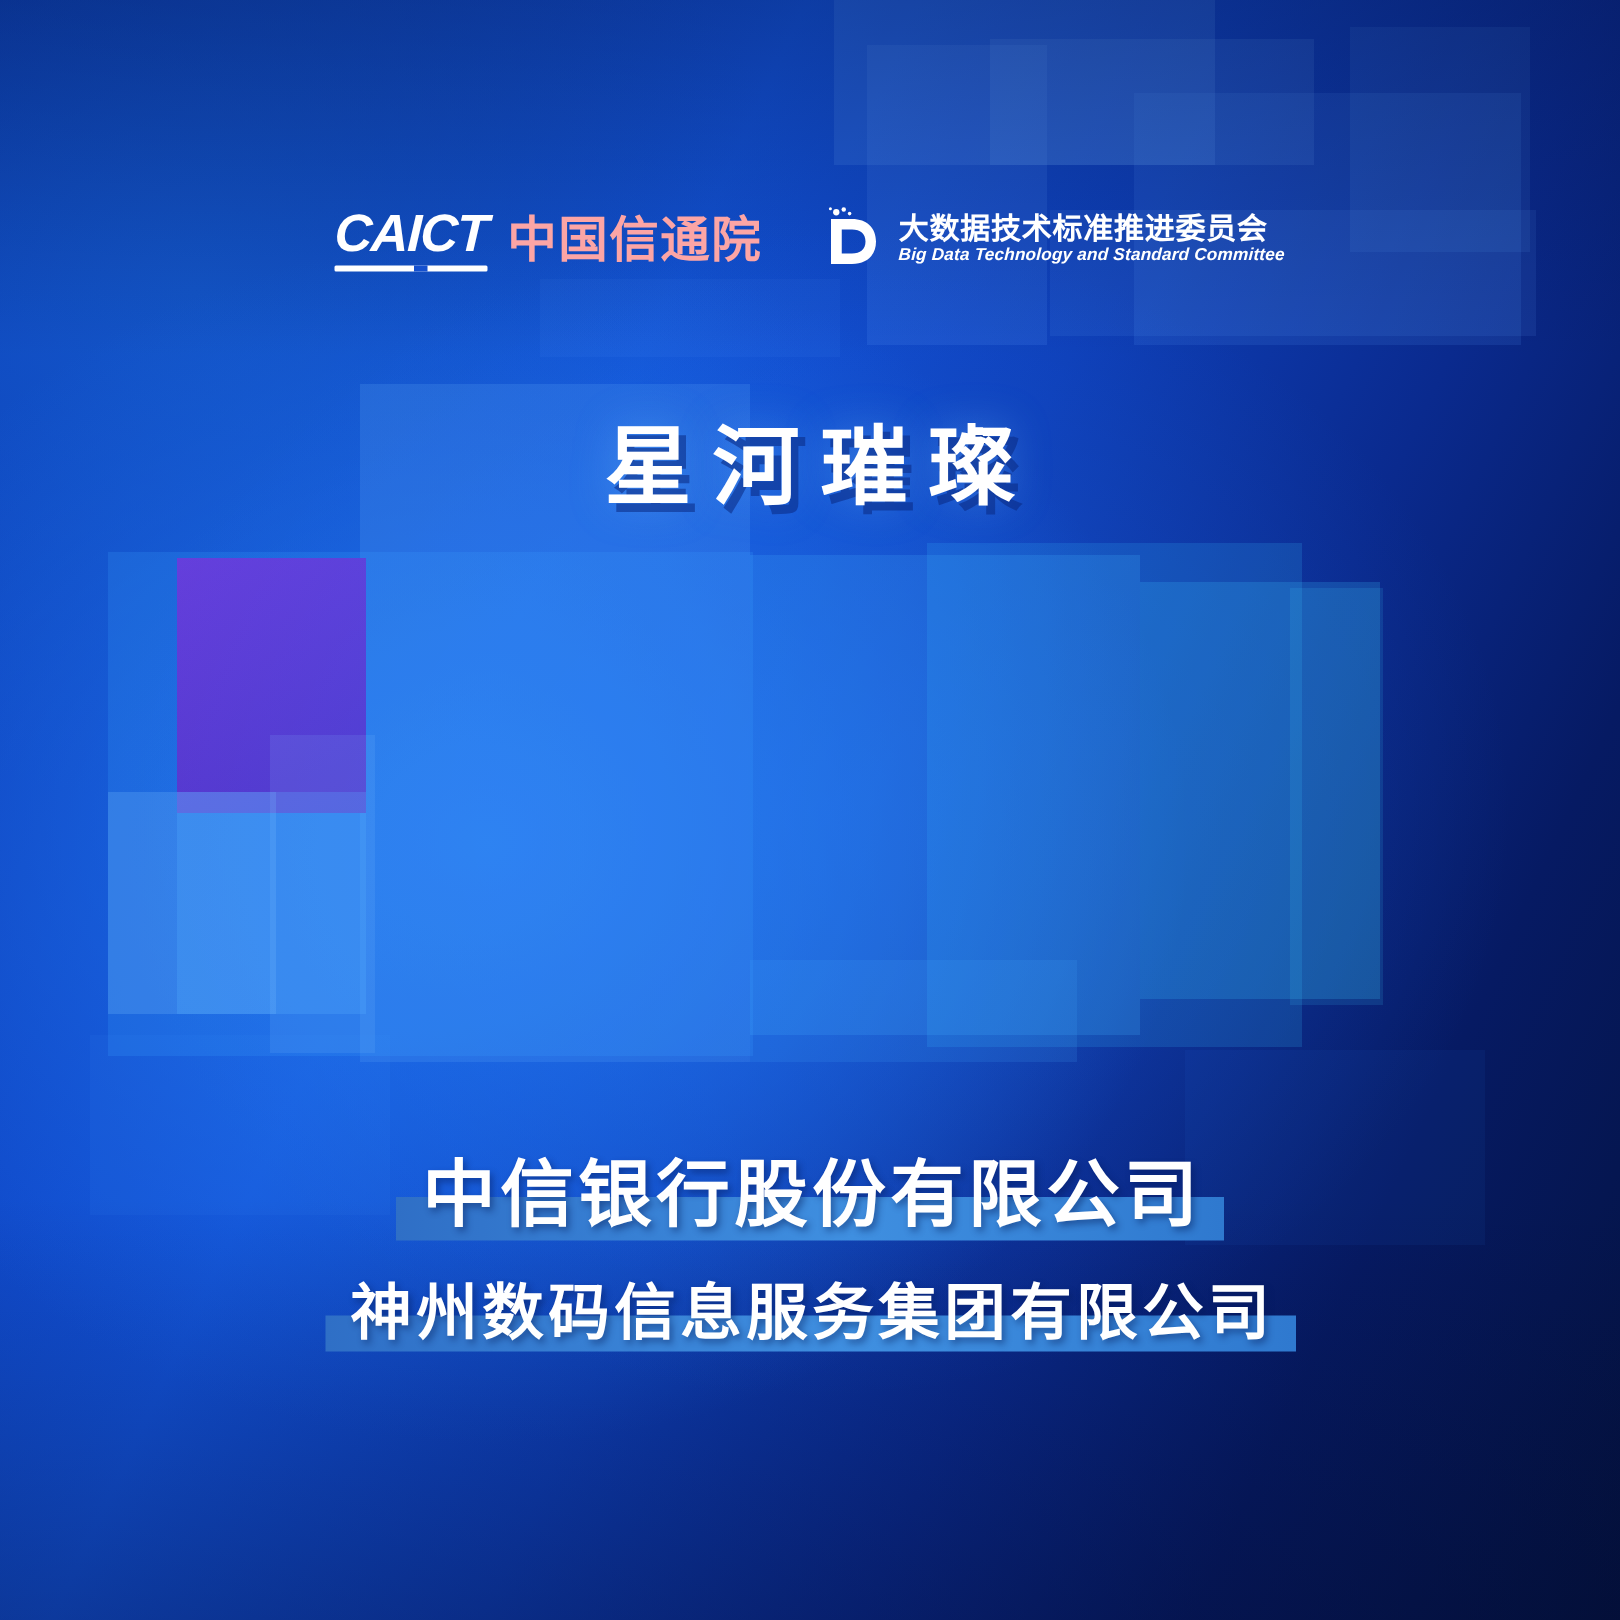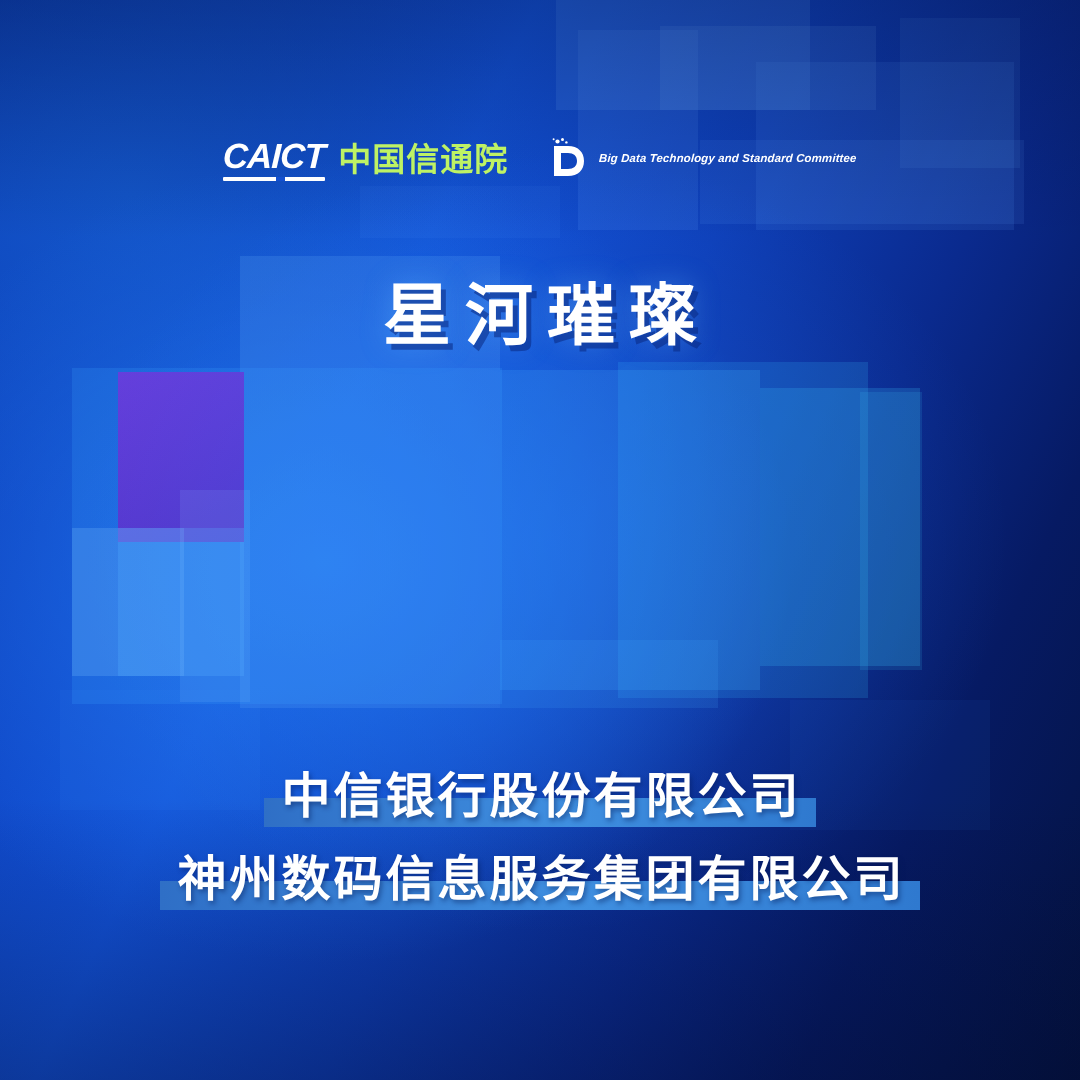--- a/index.html
+++ b/index.html
@@ -119,21 +119,21 @@
     left: 52%;
     top: 0;
     width: 9px;
     height: 4px;
     background: #1450cf;
   }
   .caict-cn {
     font-family: "DejaVu Sans", "Liberation Sans", sans-serif;
     font-weight: 700;
     font-size: 33px;
-    color: #bef264;
+    color: #fca5a5;
     letter-spacing: 1px;
     line-height: 1;
   }
 
   .bdtc-lock { display: flex; align-items: center; gap: 11px; }
   .bdtc-d { width: 44px; height: 46px; flex: 0 0 auto; }
   .bdtc-text { display: flex; flex-direction: column; gap: 3px; }
   .bdtc-cn {
     font-family: "DejaVu Sans", "Liberation Sans", sans-serif;
     font-weight: 700;
@@ -157,21 +157,21 @@
   .title-wrap {
     position: absolute;
     left: 0; right: 0; top: 282px;
     text-align: center;
     z-index: 25;
   }
 
   .t-line1 {
     font-family: "DejaVu Sans", "Liberation Sans", sans-serif;
     font-weight: 700;
-    font-size: 68px;
+    font-size: 58px;
     line-height: 1;
     color: #ffffff;
     letter-spacing: 14px;
     text-indent: 14px;
     text-shadow:
       5px 6px 0 rgba(10,40,130,0.55),
       0 0 28px rgba(120,200,255,0.35);
   }
 
   .t-line2 {
@@ -258,21 +258,21 @@
     font-weight: 700;
     color: #ffffff;
     line-height: 1.12;
     letter-spacing: 3px;
     text-indent: 3px;
     padding: 0 8px;
     display: block;
     text-shadow: 2px 3px 5px rgba(5,25,85,0.45);
   }
   .company-1 .company-text { font-size: 49px; }
-  .company-2 .company-text { font-size: 49px; }
+  .company-2 .company-text { font-size: 41px; }
 </style>
 </head>
 <body>
 
 <div id="poster">
 
   <div class="bg-base"></div>
 
   <div class="blk blk-t1"></div>
   <div class="blk blk-t2"></div>
@@ -314,20 +314,21 @@
       <svg class="bdtc-d" viewBox="0 0 44 46">
         <path d="M10 10 L24 10 C34 10 40 16 40 25 C40 34 34 40 24 40 L10 40 Z
                  M17 17 L17 33 L24 33 C29.5 33 33 30.2 33 25 C33 19.8 29.5 17 24 17 Z" fill="#ffffff" fill-rule="evenodd"></path>
         <path d="M10 10 L17 17 L17 33 L10 40 Z" fill="#ffffff"></path>
         <circle cx="13.5" cy="5.5" r="2.1" fill="#ffffff"></circle>
         <circle cx="18.5" cy="3.6" r="1.5" fill="#ffffff"></circle>
         <circle cx="22.4" cy="6.4" r="1.2" fill="#ffffff"></circle>
         <circle cx="9.6" cy="3.2" r="1.0" fill="#ffffff"></circle>
       </svg>
       <div class="bdtc-text">
+        <div class="bdtc-cn">大数据技术标准推进委员会</div>
         <div class="bdtc-en">Big Data Technology and Standard Committee</div>
       </div>
     </div>
 
   </div>
 
   <div class="title-wrap">
 
     <div class="t-line1">星河璀璨</div>
 

